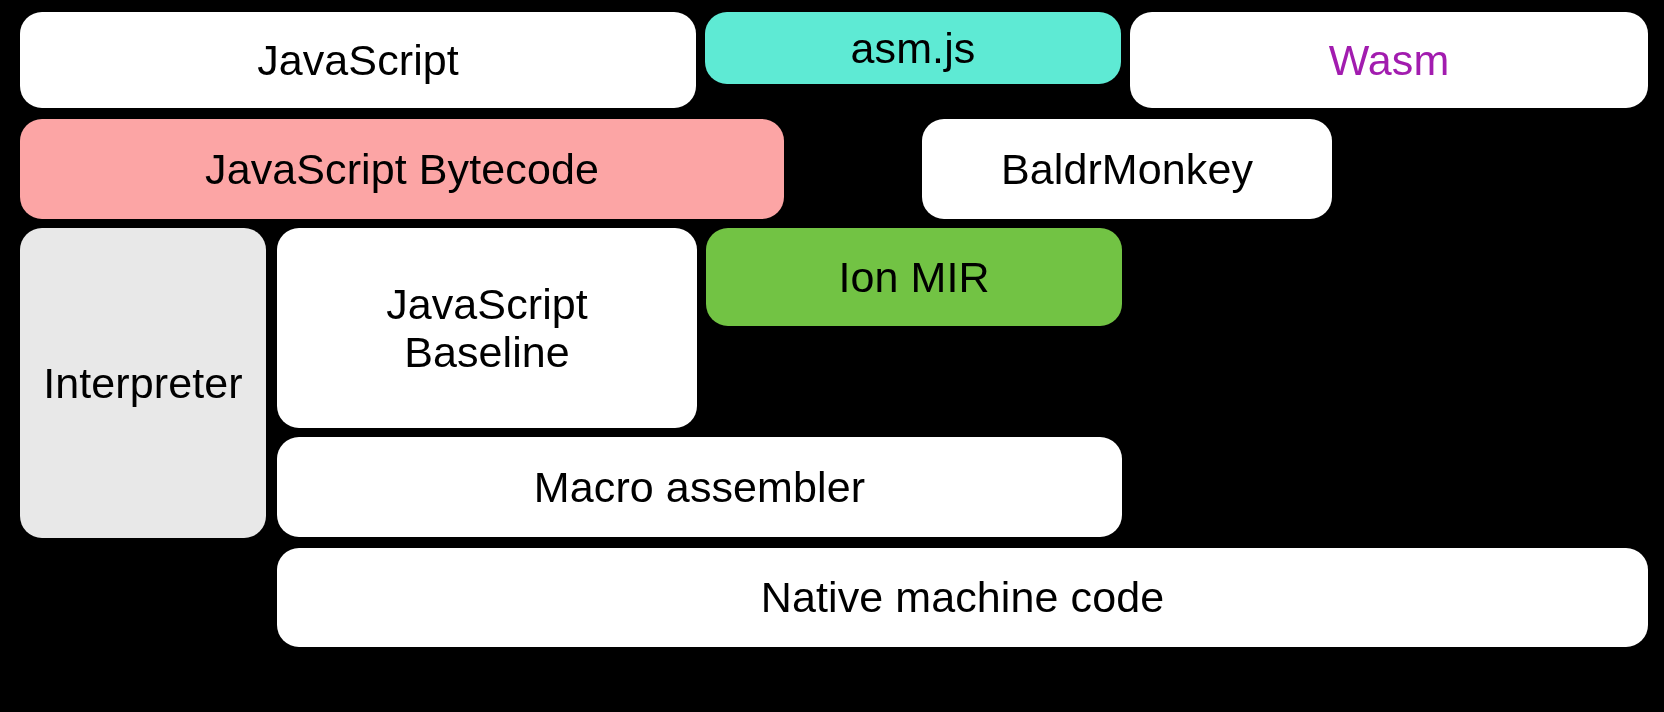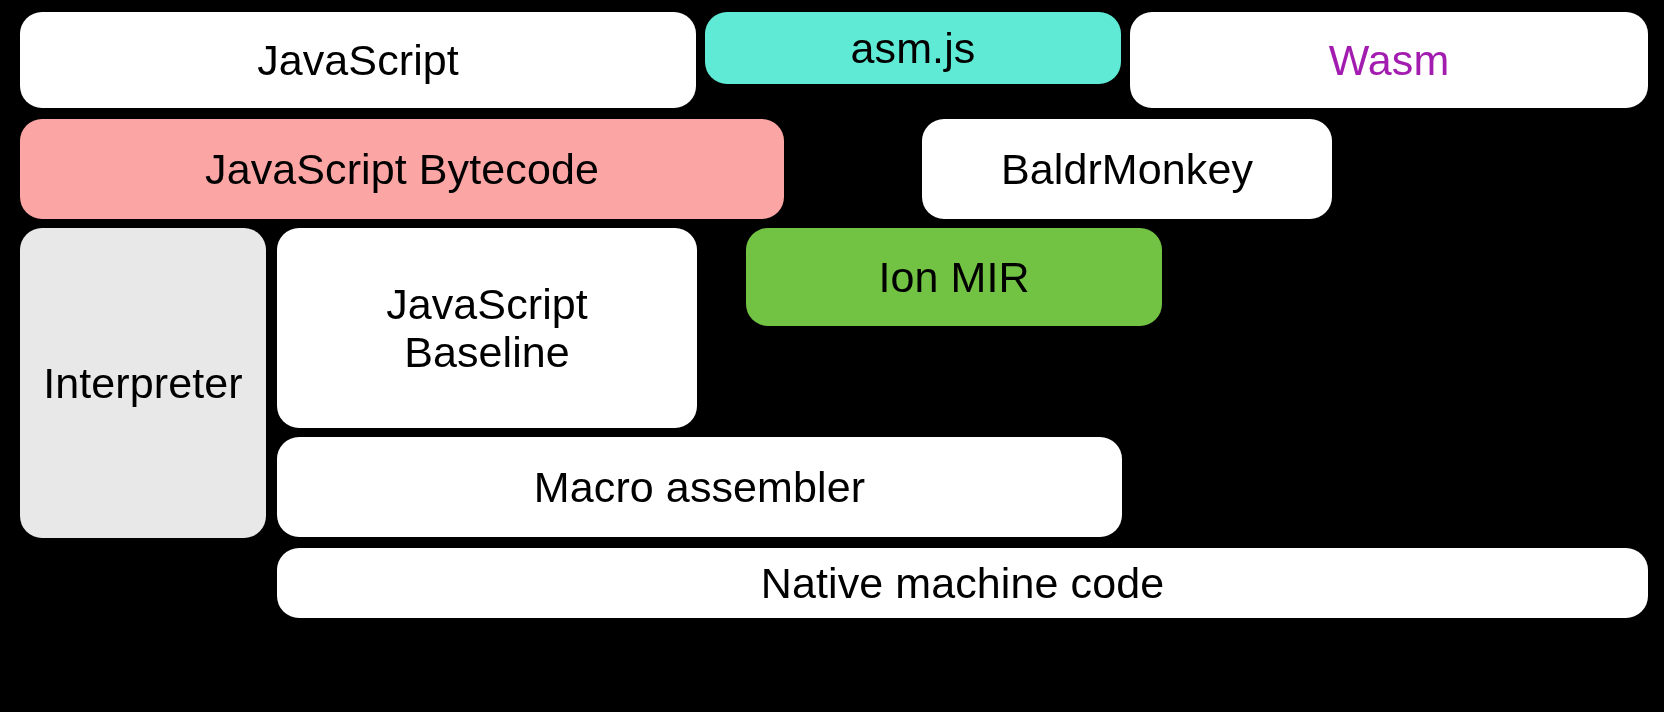--- a/index.html
+++ b/index.html
@@ -38,16 +38,16 @@
 
 <div id="diagram" style="background: rgb(0, 0, 0);">
     <div class="node" style="left: 20px; top: 12px; width: 676px; height: 96px; background: rgb(255, 255, 255); color: rgb(0, 0, 0);">JavaScript</div>
     <div class="node" style="left: 705px; top: 12px; width: 416px; height: 72px; background: #5eead4; color: rgb(0, 0, 0);">asm.js</div>
     <div class="node" style="left: 1130px; top: 12px; width: 518px; height: 96px; background: rgb(255, 255, 255); color: #a21caf;">Wasm</div>
     <div class="node" style="left: 20px; top: 119px; width: 764px; height: 100px; background: #fca5a5; color: rgb(0, 0, 0);">JavaScript Bytecode</div>
     <div class="node" style="left: 922px; top: 119px; width: 410px; height: 100px; background: rgb(255, 255, 255); color: rgb(0, 0, 0);">BaldrMonkey</div>
     <div class="node" style="left: 20px; top: 228px; width: 246px; height: 310px; background: rgb(232, 232, 232); color: rgb(0, 0, 0);">Interpreter</div>
     <div class="node" style="left: 277px; top: 228px; width: 420px; height: 200px; background: rgb(255, 255, 255); color: rgb(0, 0, 0);">JavaScript
 Baseline</div>
-    <div class="node" style="left: 706px; top: 228px; width: 416px; height: 98px; background: rgb(114, 195, 68); color: rgb(0, 0, 0); margin-left: 40px;">Ion MIR</div>
+    <div class="node" style="left: 706px; top: 228px; width: 416px; height: 98px; background: rgb(114, 195, 68); color: rgb(0, 0, 0);">Ion MIR</div>
     <div class="node" style="left: 277px; top: 437px; width: 845px; height: 100px; background: rgb(255, 255, 255); color: rgb(0, 0, 0);">Macro assembler</div>
-    <div class="node" style="left: 277px; top: 548px; width: 1371px; height: 70px; background: rgb(255, 255, 255); color: rgb(0, 0, 0);">Native machine code</div>
+    <div class="node" style="left: 277px; top: 548px; width: 1371px; height: 99px; background: rgb(255, 255, 255); color: rgb(0, 0, 0);">Native machine code</div>
   </div>
 
 </body></html>

